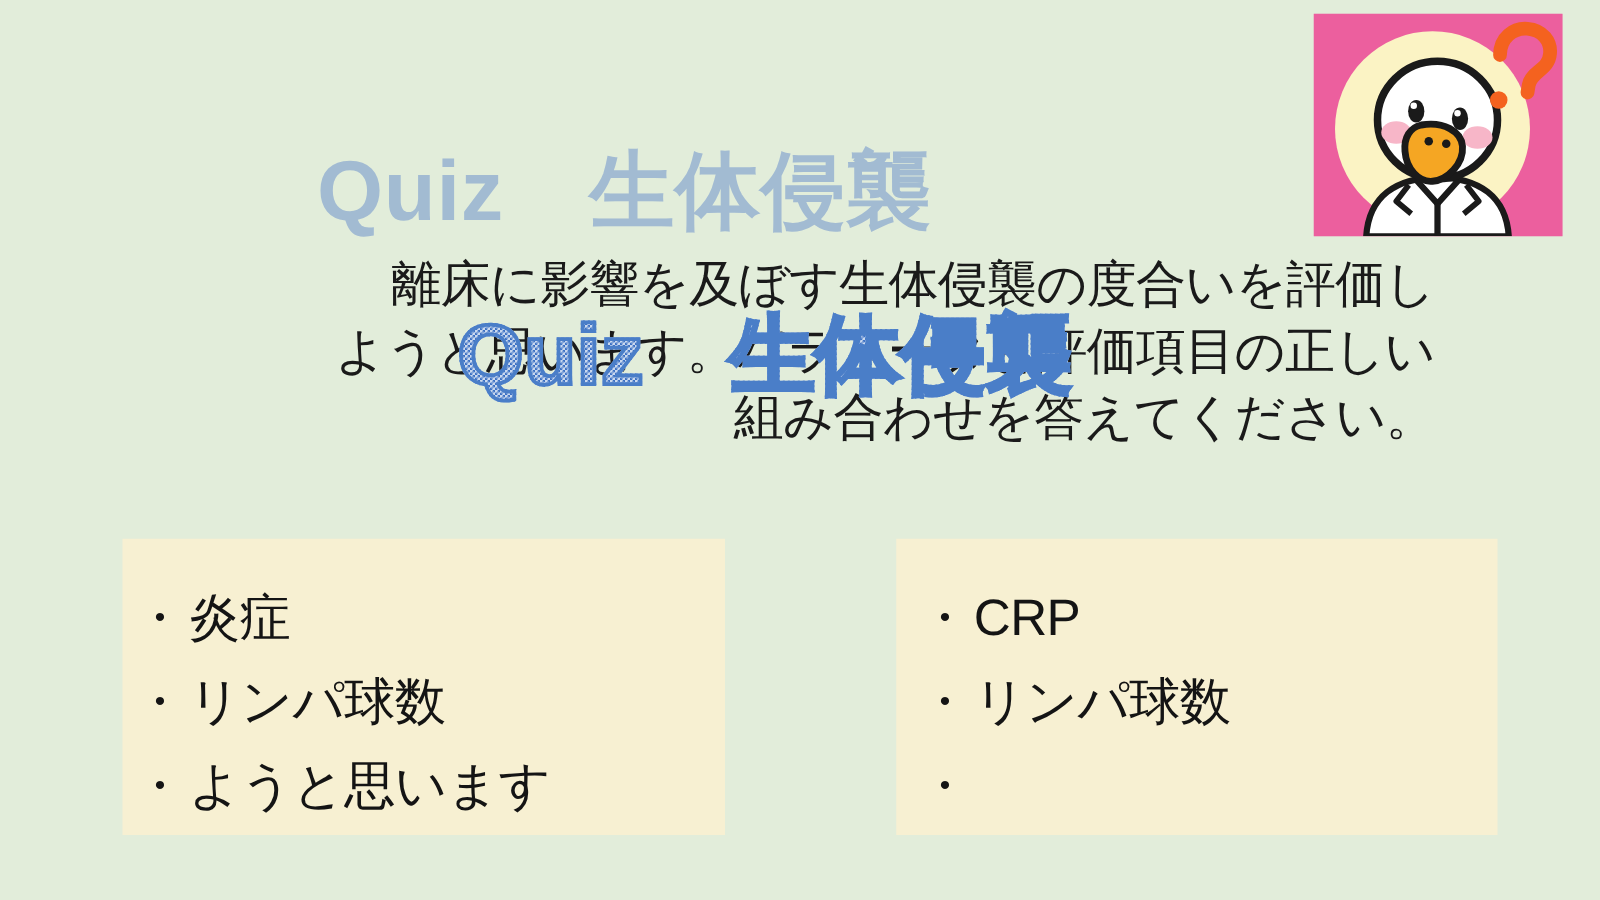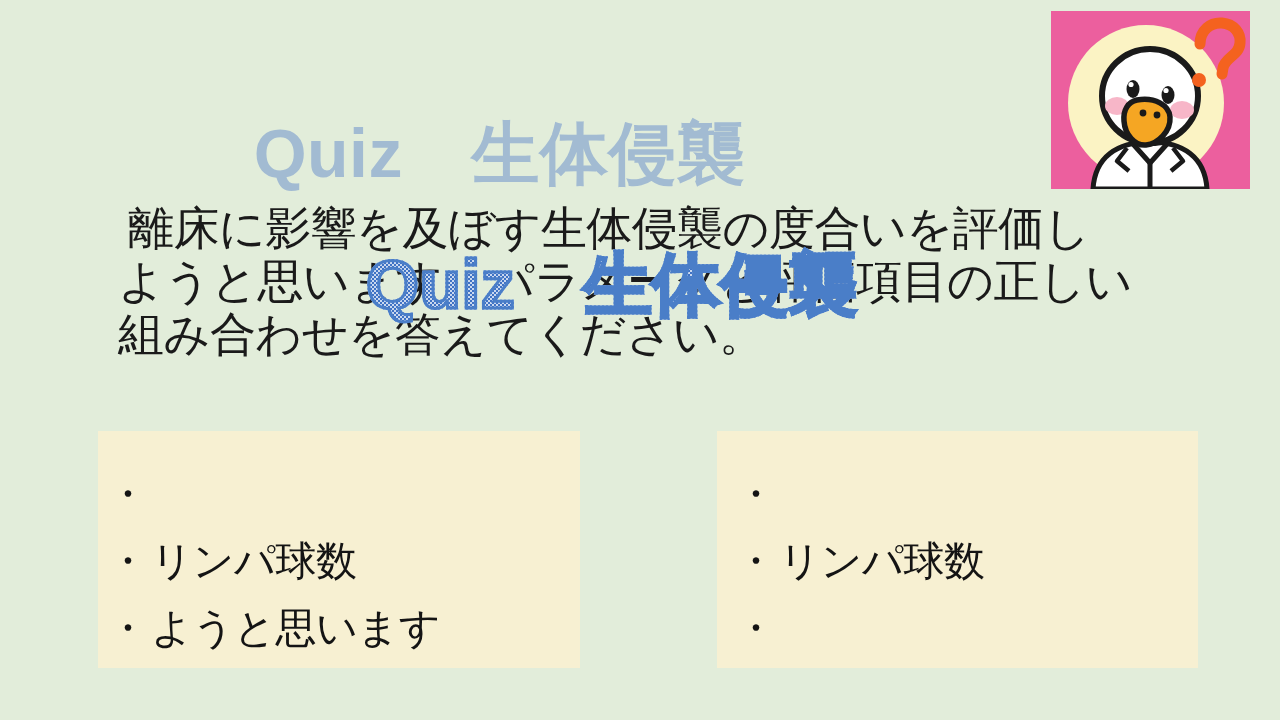--- a/index.html
+++ b/index.html
@@ -74,24 +74,25 @@
     overflow: hidden;
   }
   #mascot-card svg { display: block; }
 
   
   #body-text {
     position: absolute;
     left: 118px;
     top: 202px;
     width: 1030px;
-    font-size: 46px;
+    font-size: 40px;
     line-height: 53px;
     color: #1a1a1a;
     letter-spacing: -0.6px;
+    text-align: right;
   }
   #body-text .ln { display: block; white-space: pre; }
   #body-text .ln:first-child { text-indent: 10px; }
 
   
   .choice-box {
     position: absolute;
     background: #f7f0d2;
     top: 431px;
     height: 237px;
@@ -169,34 +170,36 @@
 
   <div id="body-text">
     <span class="ln">離床に影響を及ぼす生体侵襲の度合いを評価し</span>
     <span class="ln">ようと思います。パラメータと評価項目の正しい</span>
     <span class="ln">組み合わせを答えてください。</span>
   </div>
 
   <div id="choice-box-left" class="choice-box">
     <div class="choice-item">
       <span class="choice-bullet">・</span>
+      <span class="choice-label">炎症</span>
     </div>
     <div class="choice-item">
       <span class="choice-bullet">・</span>
       <span class="choice-label">リンパ球数</span>
     </div>
     <div class="choice-item">
       <span class="choice-bullet">・</span>
       <span class="choice-label">ようと思います</span>
     </div>
   </div>
 
   <div id="choice-box-right" class="choice-box">
     <div class="choice-item">
       <span class="choice-bullet">・</span>
+      <span class="choice-label">CRP</span>
     </div>
     <div class="choice-item">
       <span class="choice-bullet">・</span>
       <span class="choice-label">リンパ球数</span>
     </div>
     <div class="choice-item">
       <span class="choice-bullet">・</span>
     </div>
   </div>
 

